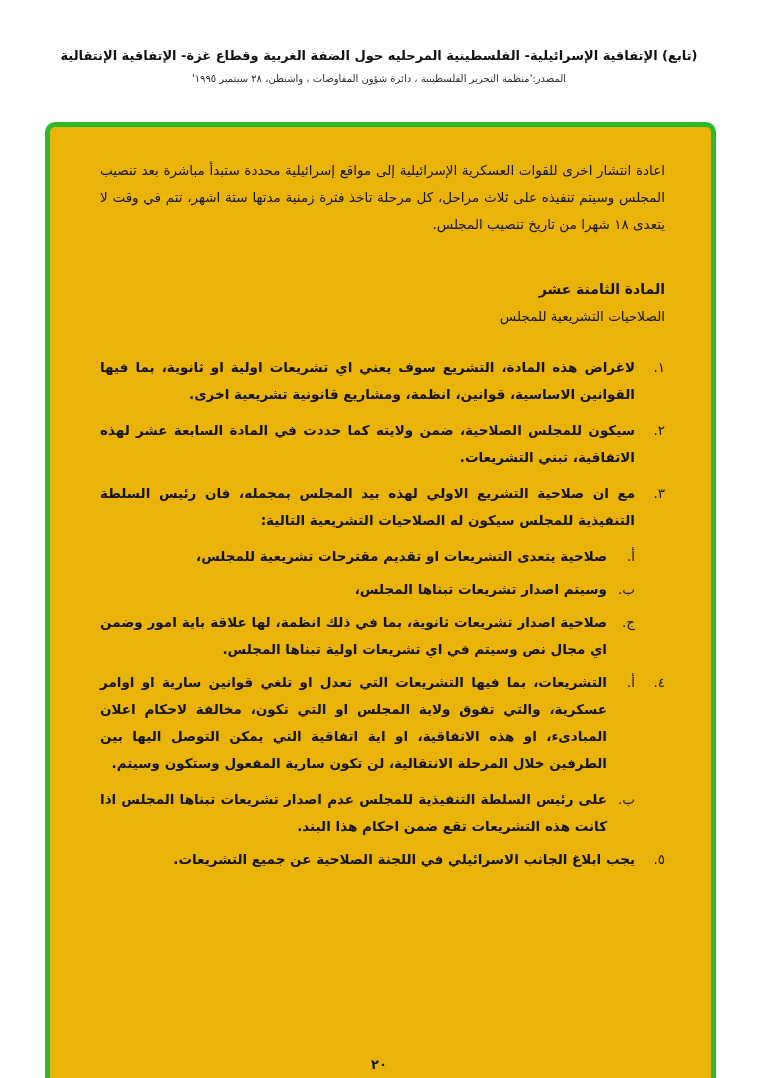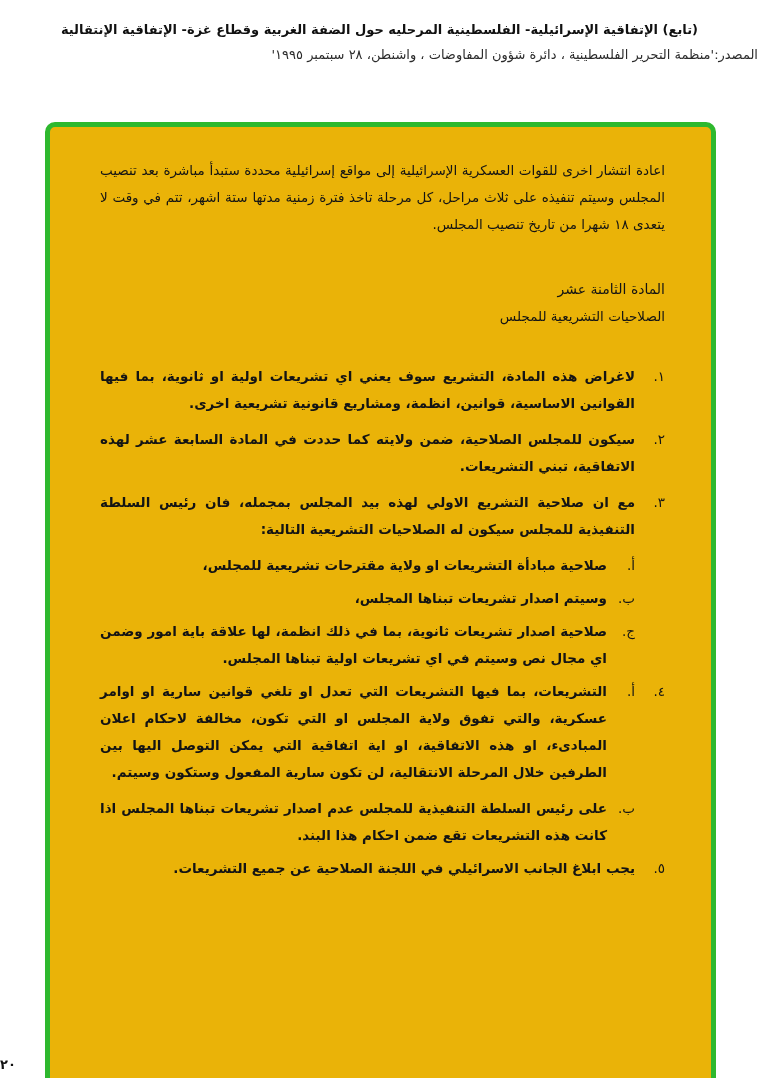--- a/index.html
+++ b/index.html
@@ -14,31 +14,32 @@
     color: #1a1a1a;
   }
   .page {
     width: 758px;
     height: 1078px;
     position: relative;
     background: #ffffff;
     overflow: hidden;
   }
   .doc-header {
-    padding-top: 20px;
+    text-align: center;
+    padding-top: 46px;
   }
   .header-title {
     font-size: 13px;
     font-weight: bold;
     color: #111111;
     line-height: 20px;
     padding: 0 60px;
   }
   .header-source {
-    font-size: 13px;
+    font-size: 10px;
     color: #2b2b2b;
     margin-top: 7px;
     letter-spacing: 0.3px;
   }
   .content-frame {
     position: absolute;
     left: 45px;
     top: 122px;
     width: 671px;
     height: 1030px;
@@ -50,28 +51,28 @@
     padding: 30px 46px 0 50px;
     font-size: 13.5px;
     line-height: 27px;
     color: #141414;
   }
   .intro-para {
     text-align: justify;
   }
   .article-heading {
     font-size: 14px;
-    font-weight: normal;
+    font-weight: bold;
     margin-top: 38px;
     line-height: 26px;
   }
   .article-subheading {
     font-size: 13.5px;
     line-height: 28px;
-    margin-bottom: 33px;
+    margin-bottom: 24px;
   }
   .li {
     display: flex;
     margin-bottom: 9px;
   }
   .subli {
     display: flex;
     margin-right: 30px;
     margin-bottom: 6px;
   }
@@ -86,21 +87,21 @@
   .txt {
     flex: 1;
     text-align: justify;
     font-weight: bold;
   }
   .page-number {
     position: absolute;
     bottom: 6px;
     left: 0;
     width: 100%;
-    text-align: left;
+    text-align: center;
     font-size: 13px;
     font-weight: bold;
     color: #111111;
   }
 </style>
 </head>
 <body>
 
 <div class="page">
 
@@ -130,21 +131,21 @@
           <div class="txt">سيكون للمجلس الصلاحية، ضمن ولايته كما حددت في المادة السابعة عشر لهذه الاتفاقية، تبني التشريعات.</div>
         </div>
 
         <div class="li">
           <span class="num">٣.</span>
           <div class="txt">مع ان صلاحية التشريع الاولي لهذه بيد المجلس بمجمله، فان رئيس السلطة التنفيذية للمجلس سيكون له الصلاحيات التشريعية التالية:</div>
         </div>
 
         <div class="subli">
           <span class="letter">أ.</span>
-          <div class="txt">صلاحية مبادأة التشريعات او ولاية مقترحات تشريعية للمجلس،</div>
+          <div class="txt">صلاحية يتعدى التشريعات او تقديم مقترحات تشريعية للمجلس،</div>
         </div>
 
         <div class="subli">
           <span class="letter">ب.</span>
           <div class="txt">وسيتم اصدار تشريعات تبناها المجلس،</div>
         </div>
 
         <div class="subli">
           <span class="letter">ج.</span>
           <div class="txt">صلاحية اصدار تشريعات ثانوية، بما في ذلك انظمة، لها علاقة باية امور وضمن اي مجال نص وسيتم في اي تشريعات اولية تبناها المجلس.</div>

